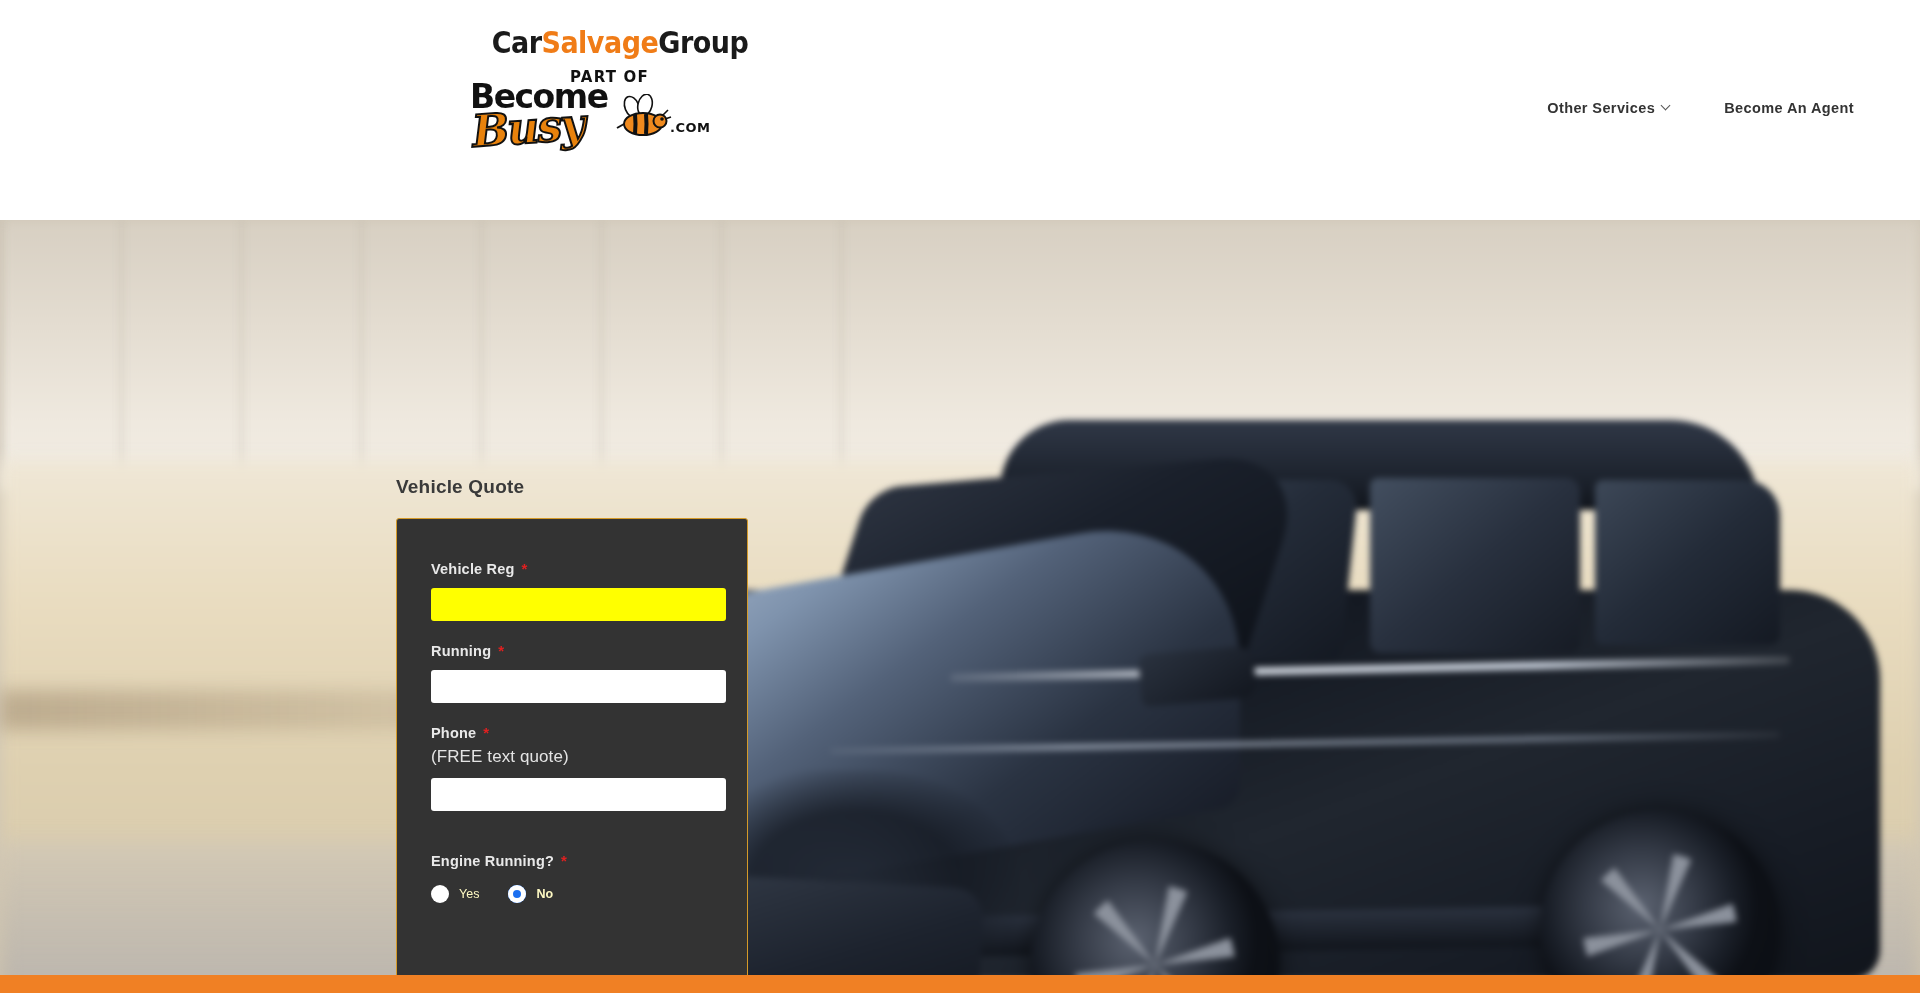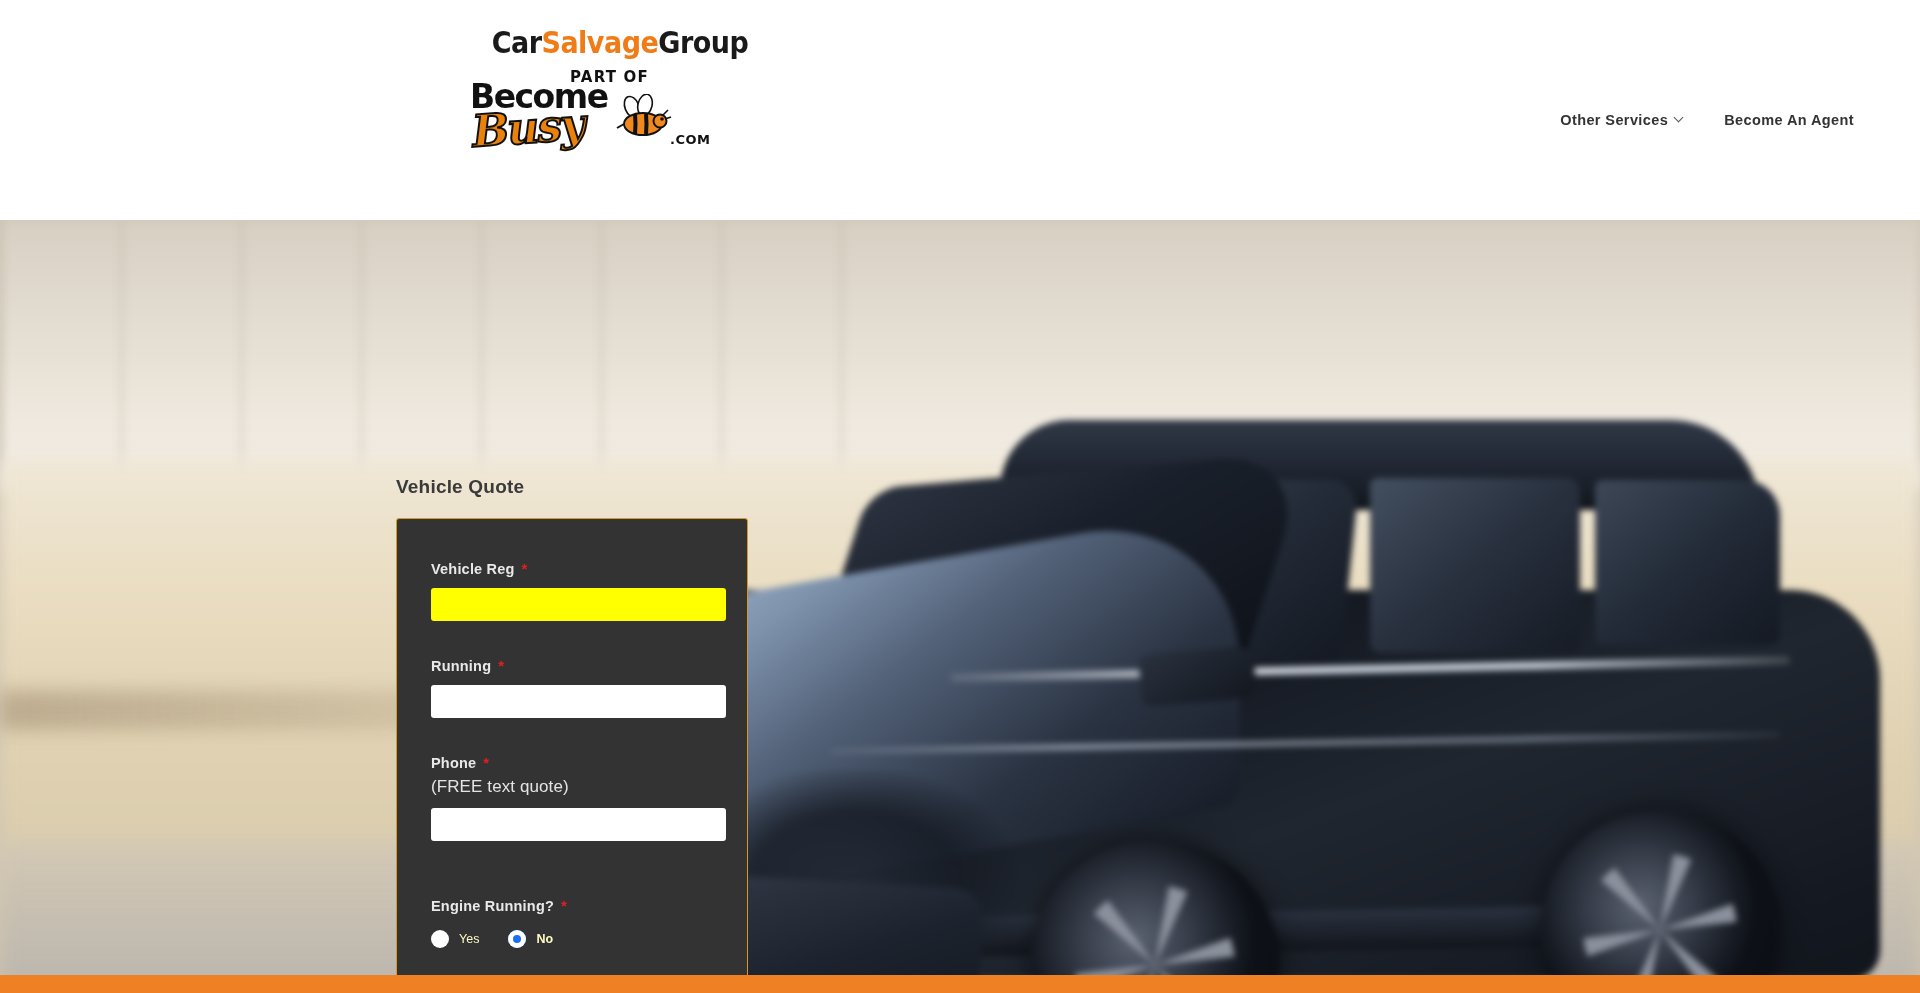--- a/index.html
+++ b/index.html
@@ -66,35 +66,35 @@
     font-weight: 700;
     font-size: 44px;
     color: #e8820c;
     -webkit-text-stroke: 2px #111;
     letter-spacing: -2px;
     line-height: 1;
     white-space: nowrap;
     transform: rotate(-4deg);
   }
   .dotcom {
-    position: absolute; left: 200px; top: 64px;
+    position: absolute; left: 200px; top: 52px;
     font-family: "DejaVu Sans", sans-serif;
     font-weight: 700;
     font-size: 13px;
     color: #111;
     letter-spacing: 0.5px;
   }
   .bee {
     position: absolute; left: 135px; top: 26px;
     width: 70px; height: 46px;
   }
 
   .nav {
-    position: absolute; right: 66px; top: 112px;
-    display: flex; align-items: center; gap: 40px;
+    position: absolute; right: 66px; top: 100px;
+    display: flex; align-items: center; gap: 53px;
   }
   .nav-item {
     font-size: 14.5px;
     font-weight: 700;
     color: #333333;
     letter-spacing: 0.4px;
     white-space: nowrap;
     display: flex; align-items: center; gap: 7px;
     cursor: pointer;
   }
@@ -276,21 +276,21 @@
     letter-spacing: 0.2px;
   }
   .quote-panel {
     position: absolute; left: 396px; top: 298px;
     width: 352px; height: 628px;
     background: #333333;
     border: 1.5px solid #d59a28;
     border-radius: 3px;
     padding: 42px 34px 0 34px;
   }
-  .field { margin-bottom: 15px; }
+  .field { margin-bottom: 0; }
   .field-label {
     font-size: 14.5px; font-weight: 700; color: #e9e9e9;
     letter-spacing: 0.2px;
     display: flex; align-items: baseline; gap: 7px;
   }
   .req { color: #e02020; font-size: 15px; line-height: 1; }
   .field-desc {
     font-size: 17px; color: #e4e4e4; margin-top: 6px; letter-spacing: 0.1px;
   }
   .field-input {

